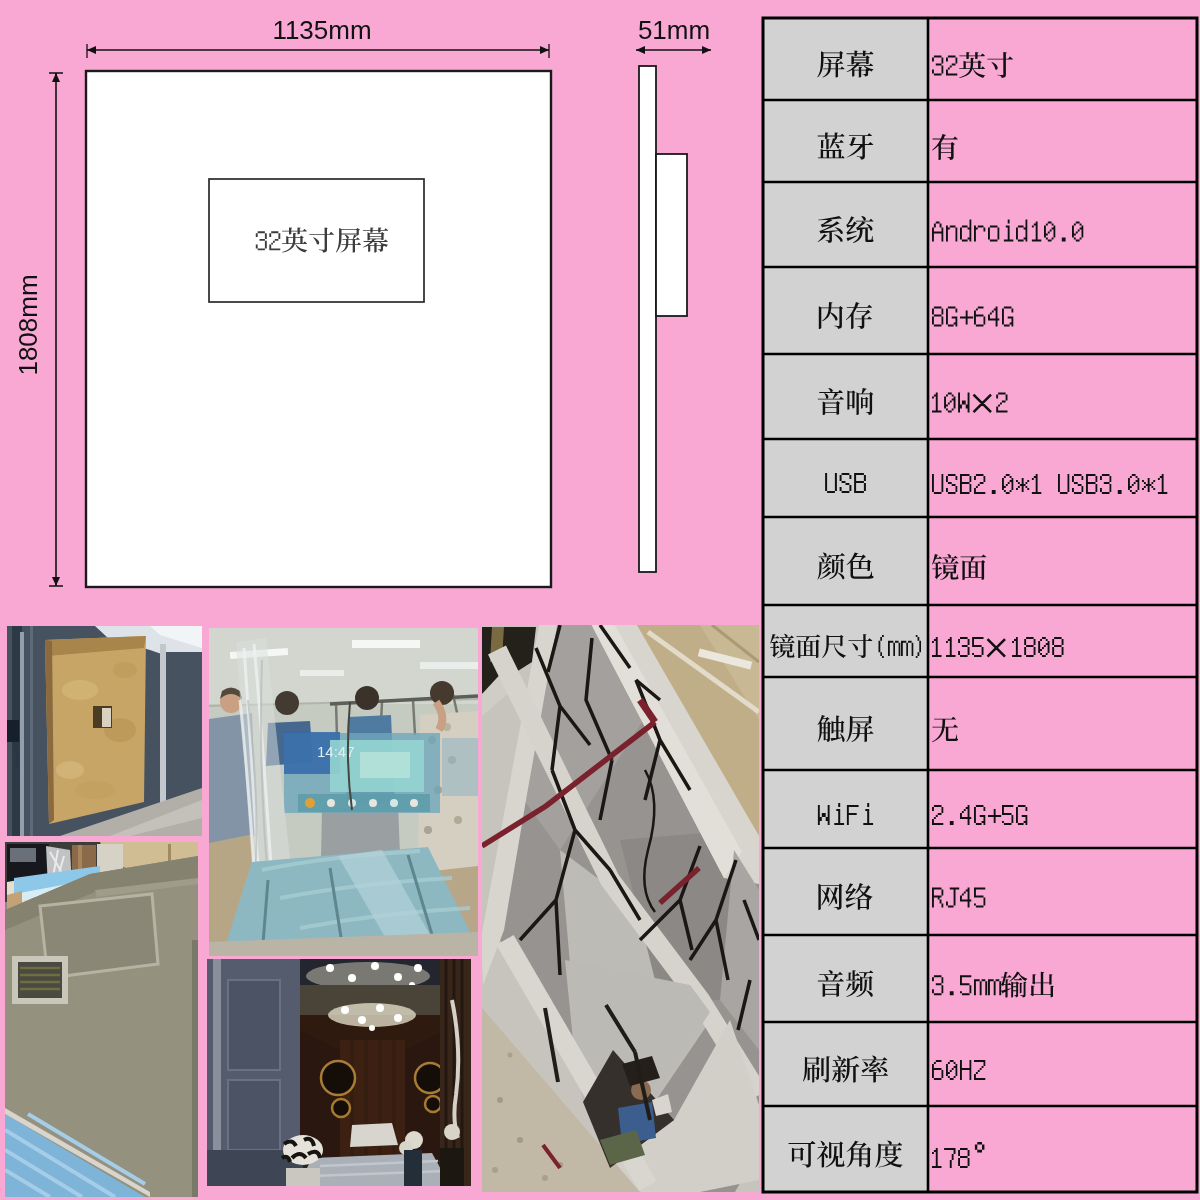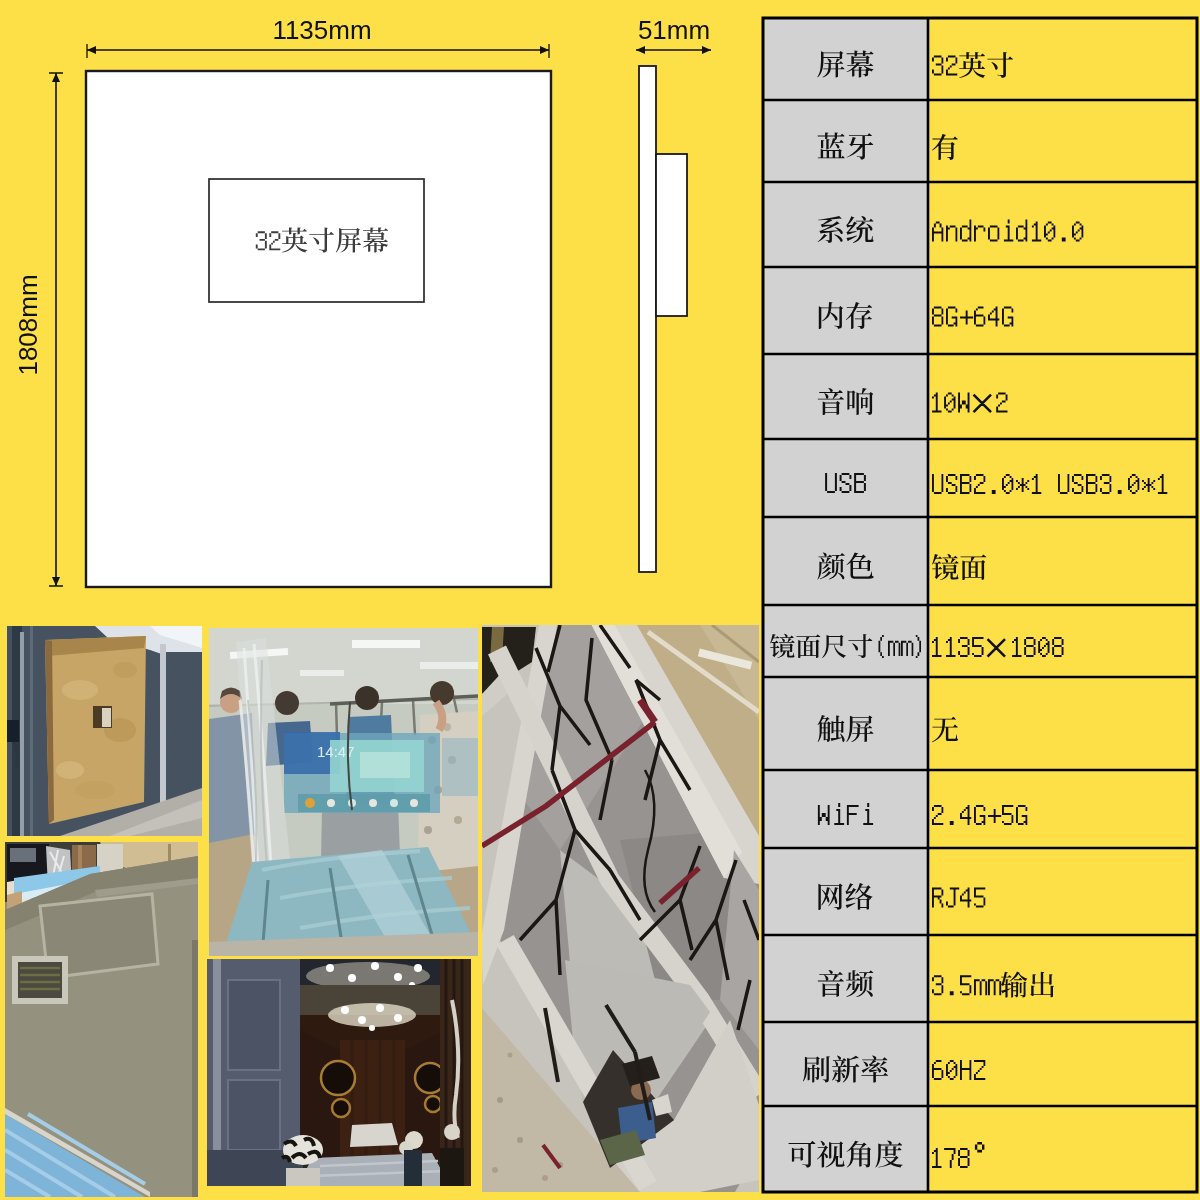--- a/index.html
+++ b/index.html
@@ -1,15 +1,15 @@
 <!DOCTYPE html>
 <html><head><meta charset="utf-8"><title>Smart Mirror Spec</title>
 <style>
 html,body{margin:0;padding:0;background:#fff;font-family:"Liberation Sans", sans-serif;}
-#page{position:relative;width:1200px;height:1200px;overflow:hidden;background:#fde047;}
+#page{position:relative;width:1200px;height:1200px;overflow:hidden;background:#f9a8d4;}
 svg{position:absolute;left:0;top:0;display:block;}
 </style></head>
 <body>
 <div id="page">
 <svg width="1200" height="1200" viewBox="0 0 1200 1200">
       <g>
         <rect x="86" y="71" width="465" height="516" fill="#fff" stroke="#1a1a1a" stroke-width="2.4"></rect>
       </g>
       <g>
         <rect x="209" y="179" width="215" height="123" fill="#fff" stroke="#2a2a2a" stroke-width="1.7"></rect>

